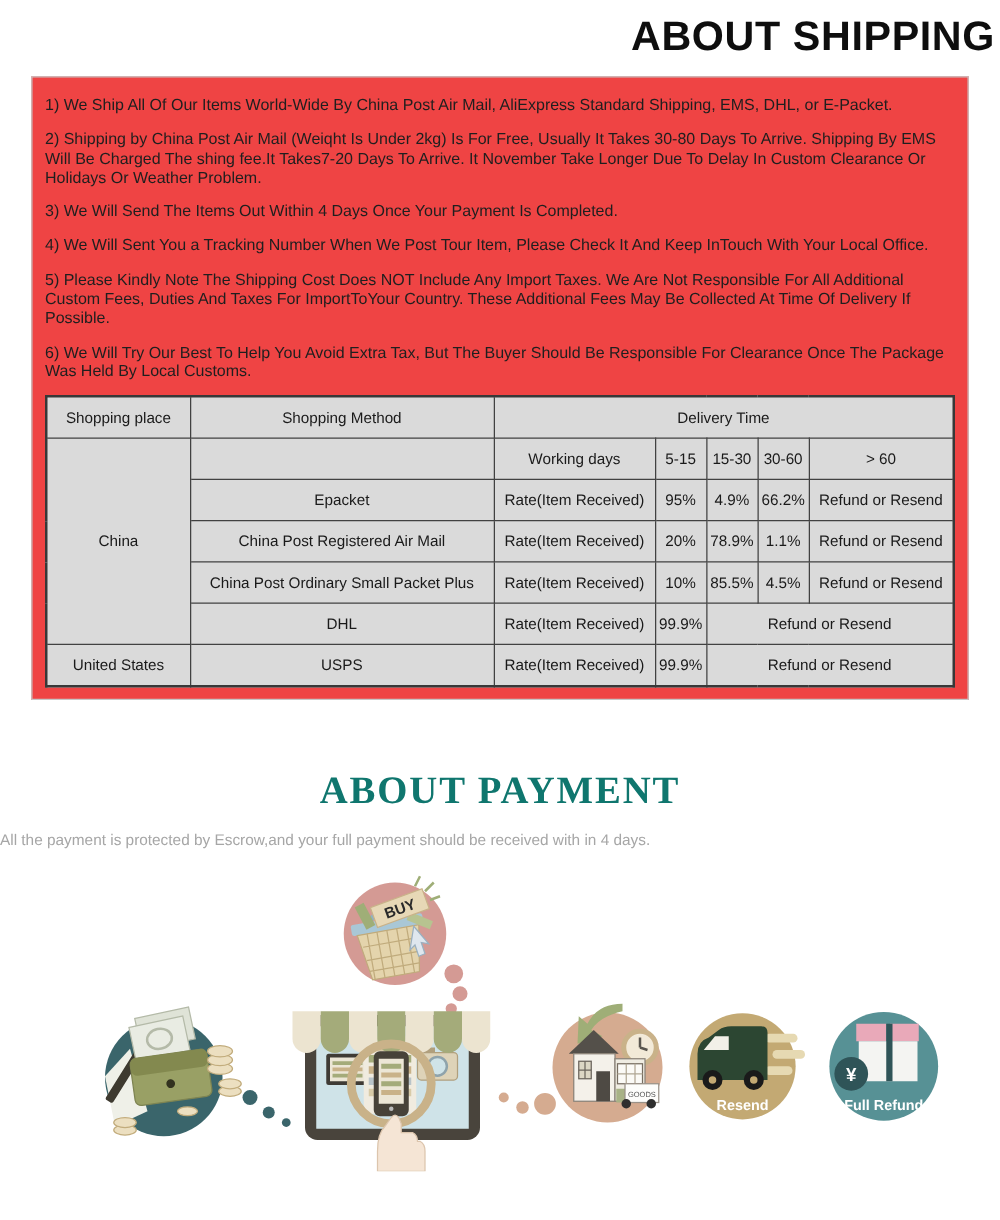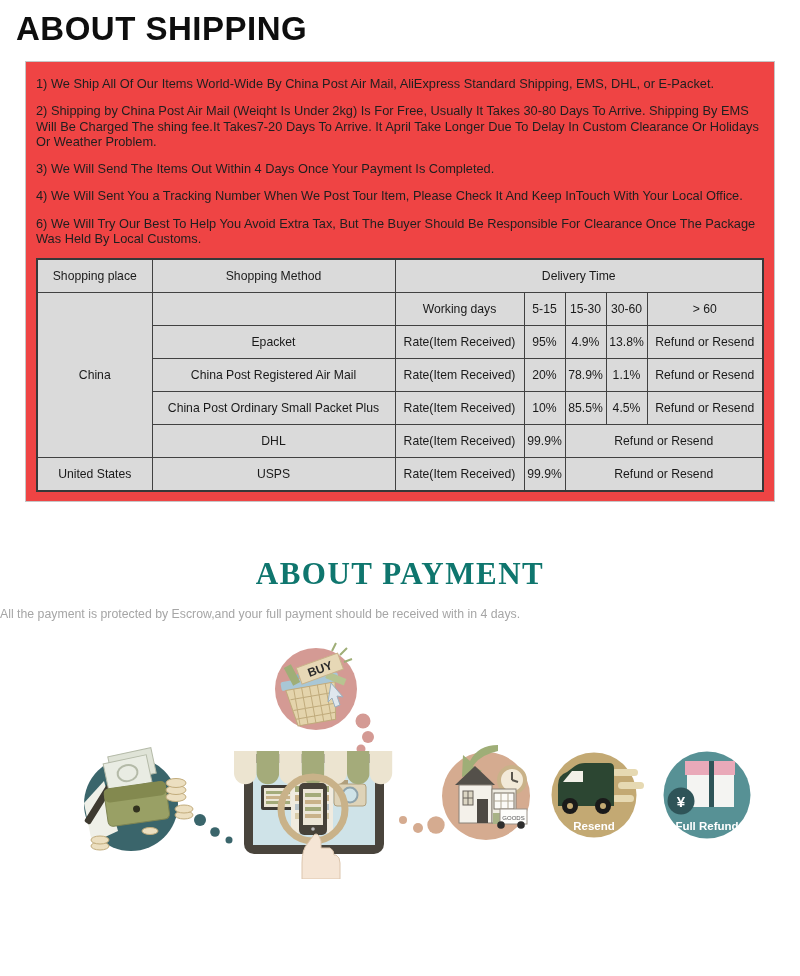--- a/index.html
+++ b/index.html
@@ -1,18 +1,18 @@
 <!DOCTYPE html>
 <html><head>
 <meta charset="utf-8">
 <style>
   html,body{margin:0;padding:0;background:#ffffff;}
   .page{position:relative;width:800px;height:976px;overflow:hidden;background:#fff;
         font-family:"Liberation Sans",sans-serif;}
-  .ship-title{margin:10px 16px 13px;text-align:left;font-size:33px;font-weight:bold;
+  .ship-title{margin:10px 4px 13px;text-align:right;font-size:33px;font-weight:bold;
         letter-spacing:.5px;color:#0e0e0e;}
   .ship-box{margin:0 25px;background:#ef4444;border:1px solid #c6c6c6;
         padding:14px 10px 9px;box-sizing:border-box;}
   .ship-box p{margin:0 0 12px;font-size:12.8px;line-height:15.3px;color:#1f1f1f;}
   .ship-table{border-collapse:collapse;width:100%;table-layout:fixed;
         border:2px solid #383838;margin-top:3px;background:#dadada;padding-left:44px;}
   .ship-table td{border:1px solid #414141;text-align:center;font-size:12.2px;
         color:#1a1a1a;height:32px;padding:0 2px;overflow:hidden;white-space:nowrap;}
   .pay-title{margin:54px 0 11px;text-align:center;font-family:"Liberation Serif",serif;
         font-size:31px;font-weight:bold;letter-spacing:1.5px;color:#0f766e;}
@@ -21,23 +21,24 @@
 </style>
 </head>
 <body>
 
 <div class="page">
 
   <h1 class="ship-title">ABOUT SHIPPING</h1>
 
   <div class="ship-box">
     <p>1) We Ship All Of Our Items World-Wide By China Post Air Mail, AliExpress Standard Shipping, EMS, DHL, or E-Packet.</p>
-    <p>2) Shipping by China Post Air Mail (Weiqht Is Under 2kg) Is For Free, Usually It Takes 30-80 Days To Arrive. Shipping By EMS Will Be Charged The shing fee.It Takes7-20 Days To Arrive. It April Take Longer Due To Delay In Custom Clearance Or Holidays Or Weather Problem.</p>
+    <p>2) Shipping by China Post Air Mail (Weiqht Is Under 2kg) Is For Free, Usually It Takes 30-80 Days To Arrive. Shipping By EMS Will Be Charged The shing fee.It Takes7-20 Days To Arrive. It November Take Longer Due To Delay In Custom Clearance Or Holidays Or Weather Problem.</p>
     <p>3) We Will Send The Items Out Within 4 Days Once Your Payment Is Completed.</p>
     <p>4) We Will Sent You a Tracking Number When We Post Tour Item, Please Check It And Keep InTouch With Your Local Office.</p>
+    <p>5) Please Kindly Note The Shipping Cost Does NOT Include Any Import Taxes. We Are Not Responsible For All Additional Custom Fees, Duties And Taxes For ImportToYour Country. These Additional Fees May Be Collected At Time Of Delivery If Possible.</p>
     <p>6) We Will Try Our Best To Help You Avoid Extra Tax, But The Buyer Should Be Responsible For Clearance Once The Package Was Held By Local Customs.</p>
 
     <table class="ship-table">
       <colgroup>
         <col style="width:115px">
           <col style="width:243px">
           <col style="width:129px">
         <col style="width:41px">
           <col style="width:41px">
           <col style="width:41px">
@@ -56,21 +57,21 @@
         <td>5-15</td>
         <td>15-30</td>
         <td>30-60</td>
         <td>&gt; 60</td>
       </tr>
       <tr>
         <td>Epacket</td>
         <td>Rate(Item Received)</td>
         <td>95%</td>
         <td>4.9%</td>
-        <td>13.8%</td>
+        <td>66.2%</td>
         <td>Refund or Resend</td>
       </tr>
       <tr>
         <td>China Post Registered Air Mail</td>
         <td>Rate(Item Received)</td>
         <td>20%</td>
         <td>78.9%</td>
         <td>1.1%</td>
         <td>Refund or Resend</td>
       </tr>

